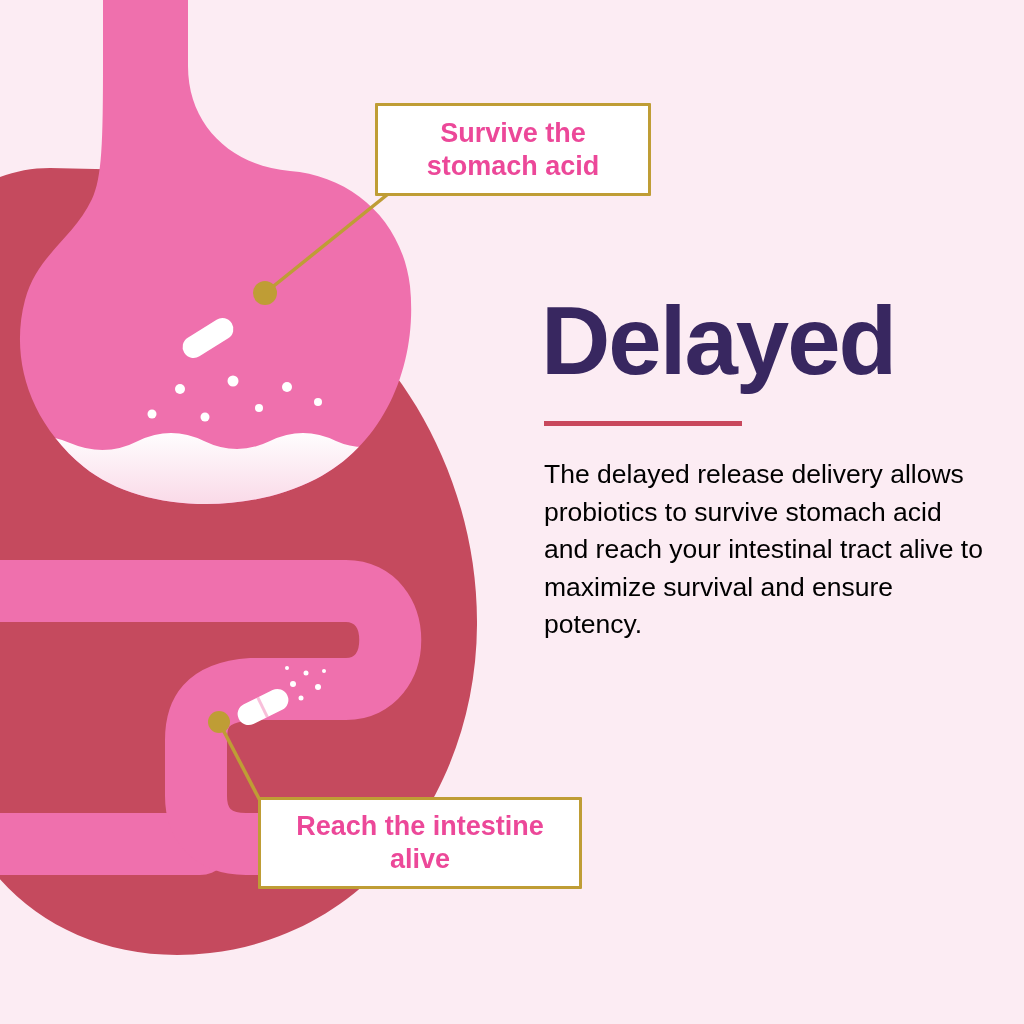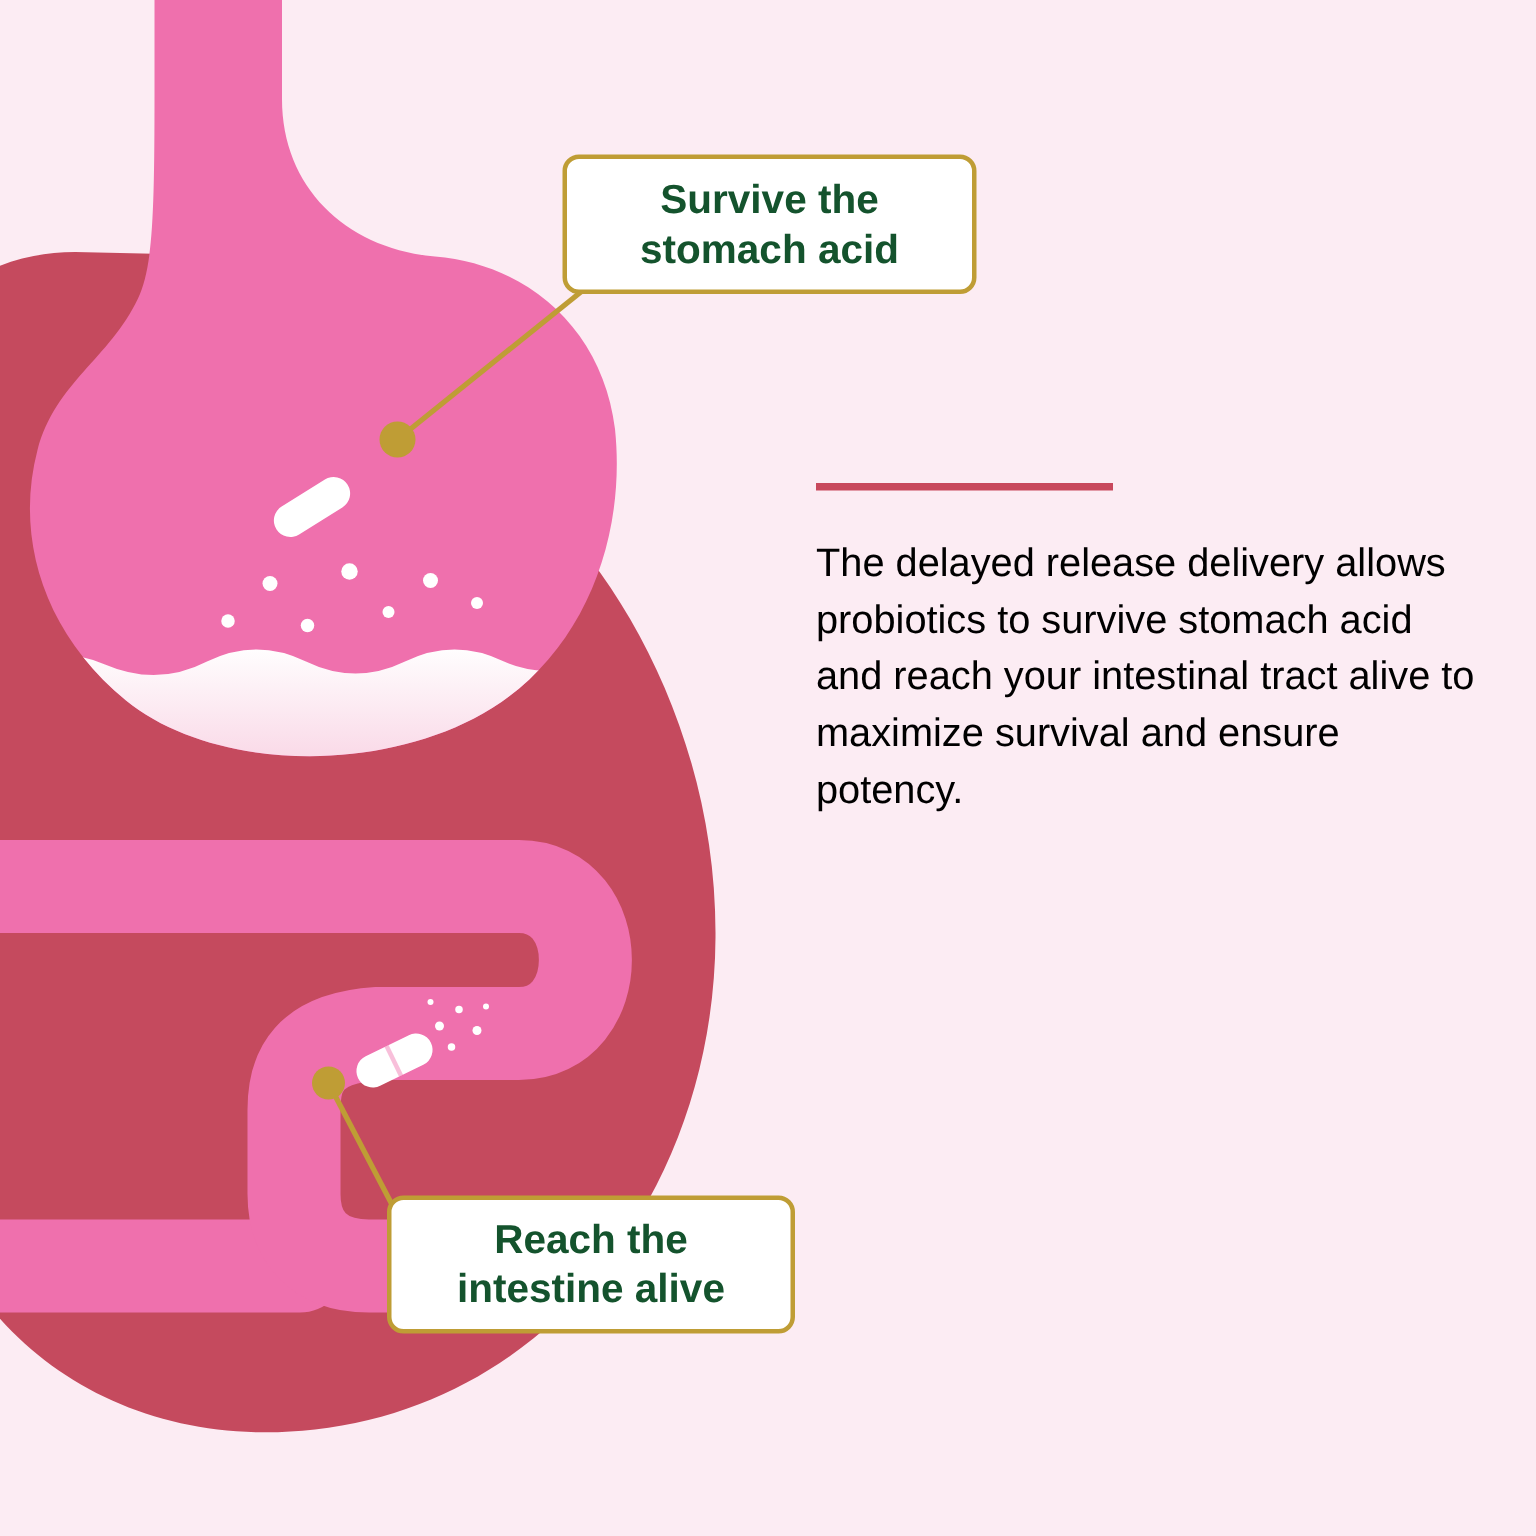--- a/index.html
+++ b/index.html
@@ -3,27 +3,27 @@
 <meta charset="utf-8">
 <style>
   html,body{margin:0;padding:0;}
   .stage{
     position:relative;width:1024px;height:1024px;overflow:hidden;
     background:#fcecf3;
     font-family:"Liberation Sans", sans-serif;
   }
   .illustration{position:absolute;left:0;top:0;width:1024px;height:1024px;}
   .callout{
-    position:absolute;background:#ffffff;border:3px solid #bf9d35;border-radius:11px;
+    position:absolute;background:#ffffff;border:3px solid #bf9d35;border-radius:1px;
     display:flex;align-items:center;justify-content:center;text-align:center;
-    font-weight:700;font-size:27px;line-height:1.22;color:#14532d;
+    font-weight:700;font-size:27px;line-height:1.22;color:#ec4899;
     padding:4px 10px;box-sizing:border-box;
   }
   .callout-stomach{left:375px;top:103px;width:276px;height:93px;}
-  .callout-intestine{left:258px;top:797px;width:272px;height:92px;}
+  .callout-intestine{left:258px;top:797px;width:324px;height:92px;}
   .right-col{position:absolute;left:541px;top:292px;width:452px;}
   .title{
     margin:0;font-size:96px;font-weight:800;color:#382760;
     line-height:1.03;letter-spacing:-2px;
   }
   .title span{display:block;}
   .divider{width:198px;height:5px;background:#c8485c;margin:30px 0 0 3px;}
   .para{
     margin:30px 0 0 3px;width:446px;
     font-size:26.5px;line-height:1.42;color:#000000;font-weight:400;
@@ -130,18 +130,19 @@
   <div class="callout callout-stomach">
     <span>Survive the stomach acid</span>
   </div>
 
   <div class="callout callout-intestine">
     <span>Reach the intestine alive</span>
   </div>
 
   <div class="right-col">
     <h1 class="title">
+      <span>Delayed</span>
     </h1>
     <div class="divider"></div>
     <p class="para">The delayed release delivery allows probiotics to survive stomach acid and reach your intestinal tract alive to maximize survival and ensure potency.</p>
   </div>
 
 </div>
 
 </body></html>

